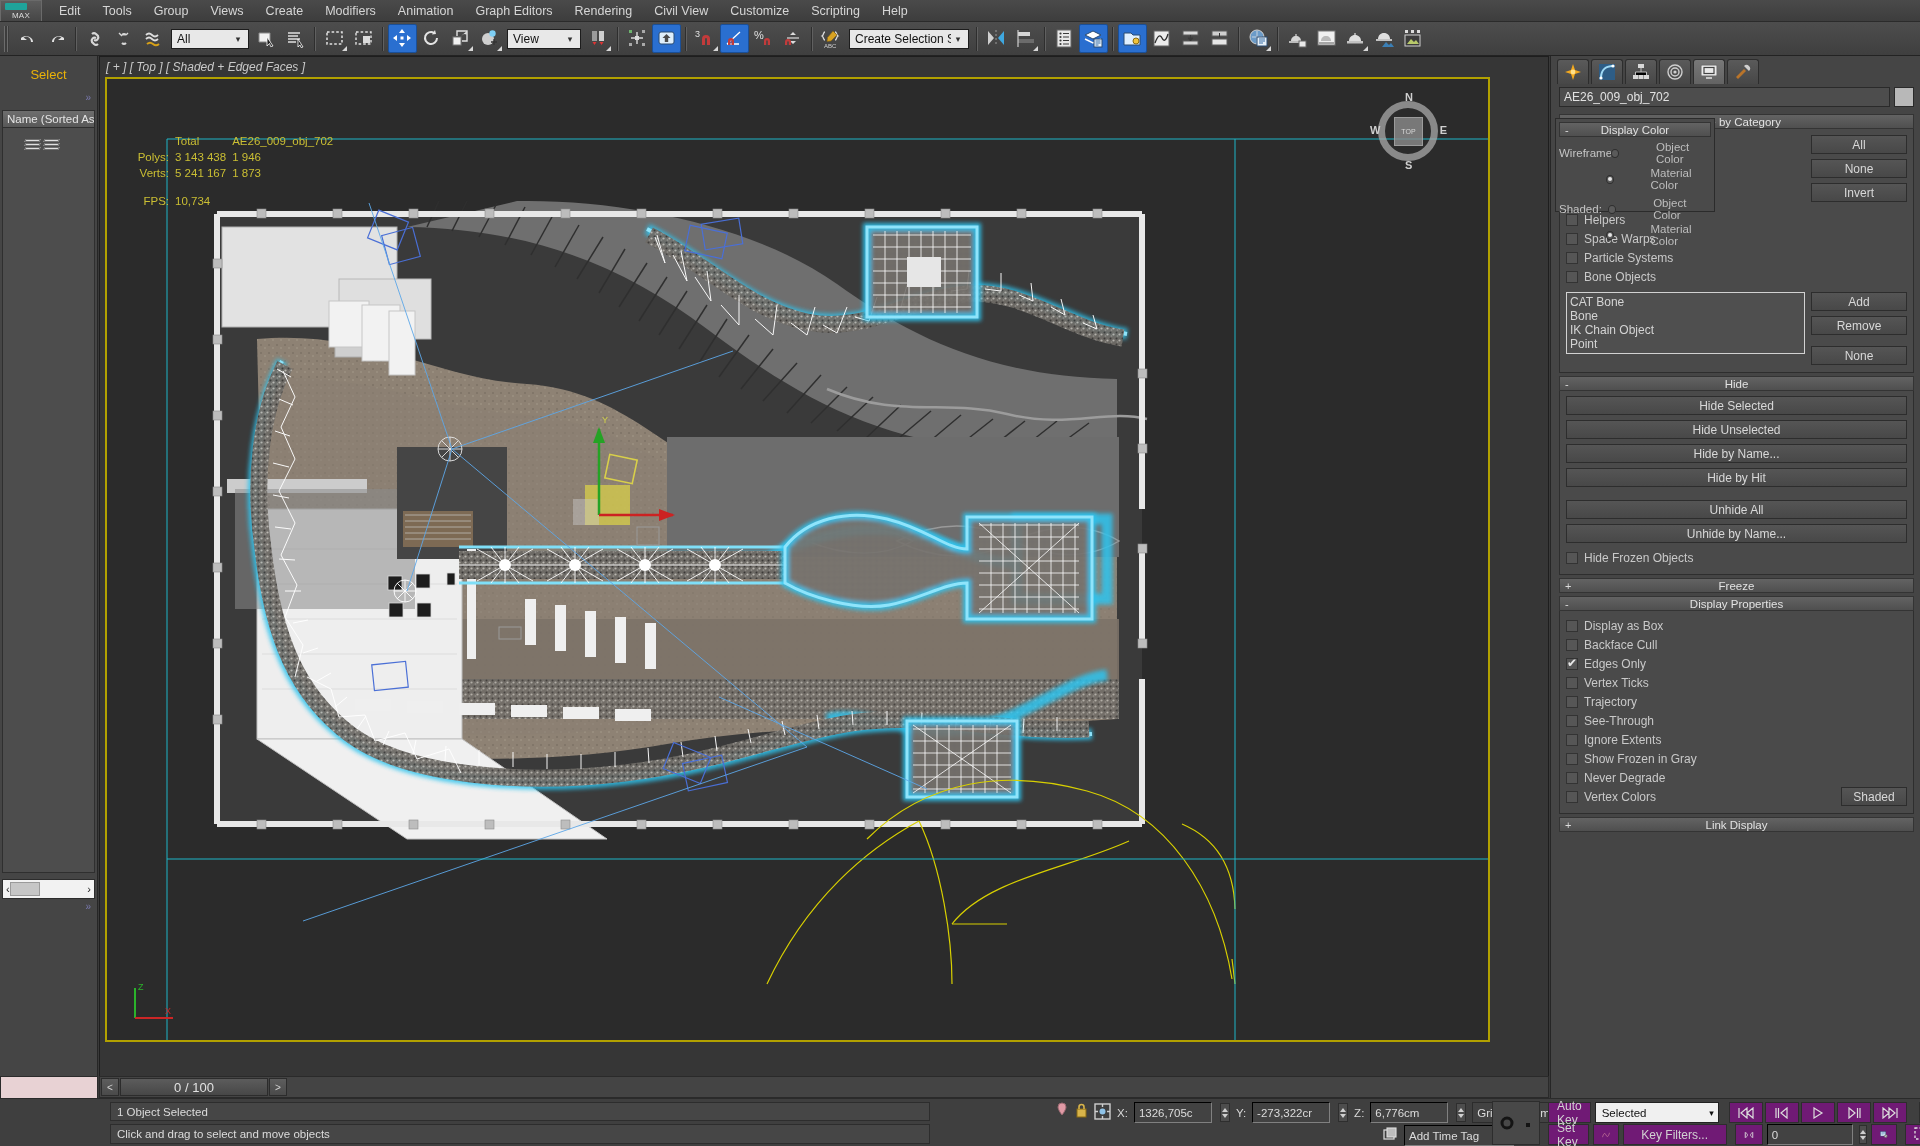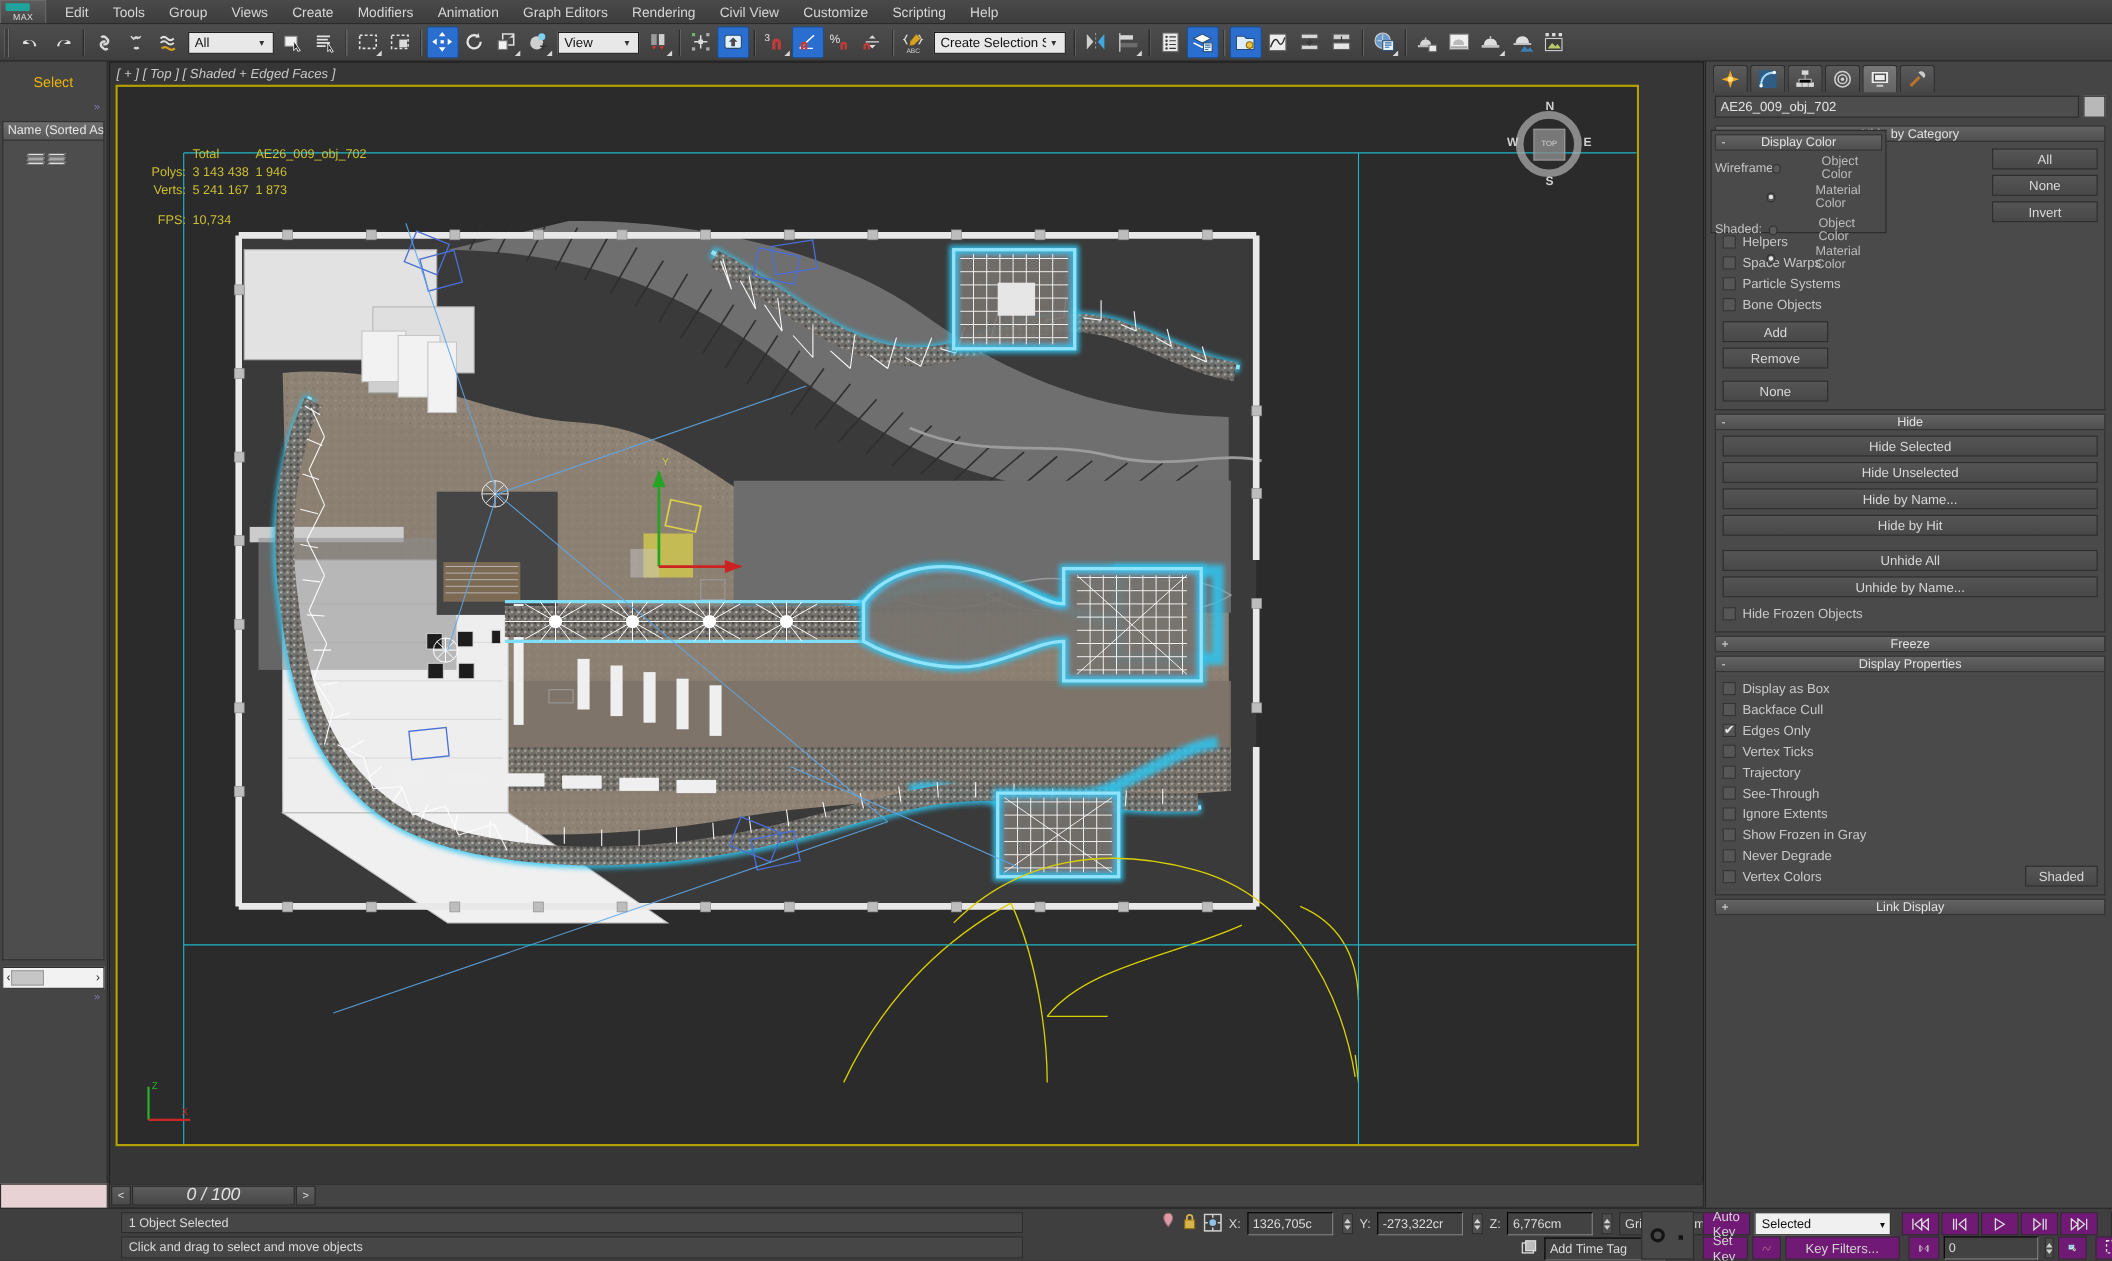--- a/index.html
+++ b/index.html
@@ -148,21 +148,21 @@
   
   .timeslider{
     position:absolute; left:99px; top:1076px; width:1450px; height:22px;
     background:#444; border:1px solid #2a2a2a; display:flex; align-items:center;
   }
   .ts-arrow{ width:18px; height:18px; background:linear-gradient(#5d5d5d,#4a4a4a);
     border:1px solid #2c2c2c; display:flex;align-items:center;justify-content:center;
     font-size:10px; color:#d5d5d5; margin:0 1px;}
   .ts-handle{ width:148px; height:18px; background:linear-gradient(#5c5c5c,#474747);
     border:1px solid #2c2c2c; display:flex;align-items:center;justify-content:center;
-    font-size:16px; color:#e2e2e2;font-style:italic;}
+    font-size:13px; color:#e2e2e2;}
 
   
   .statuswrap{ position:absolute; left:0; top:1098px; width:1920px; height:48px;
     background:#3f3f3f; border-top:1px solid #2a2a2a;}
   .sbtn{ height:21px; background:#701a75; border:1px solid #2d2d2d;
     display:flex;align-items:center; padding:0 8px; font-size:12px; color:#d2d2d2;}
   .spin{ width:10px;height:19px; display:flex; flex-direction:column;
     justify-content:center; align-items:center; background:#4d4d4d;
     border:1px solid #2e2e2e; margin-left:2px;}
   .spin i{ display:block; width:0;height:0; margin:0; }
@@ -1064,20 +1064,26 @@
                 <span>Bone Objects</span>
               </div>
             </div>
           <div style="width:96px;display:flex;flex-direction:column;gap:5px;padding-top:1px" id="hbc-btns">
               <div class="btn">All</div>
               <div class="btn">None</div>
               <div class="btn">Invert</div>
             </div>
         </div>
         <div class="cpcols" style="margin-top:6px">
+          <div class="listbox fill" id="hbc-list">
+              <div>CAT Bone</div>
+              <div>Bone</div>
+              <div>IK Chain Object</div>
+              <div>Point</div>
+            </div>
           <div style="width:96px;display:flex;flex-direction:column;gap:5px" id="hbc-lbtns">
               <div class="btn">Add</div>
               <div class="btn">Remove</div>
               <div class="btn" style="margin-top: 6px;">None</div>
             </div>
         </div>
       </div>
     </div>
 
     <div class="roll">

